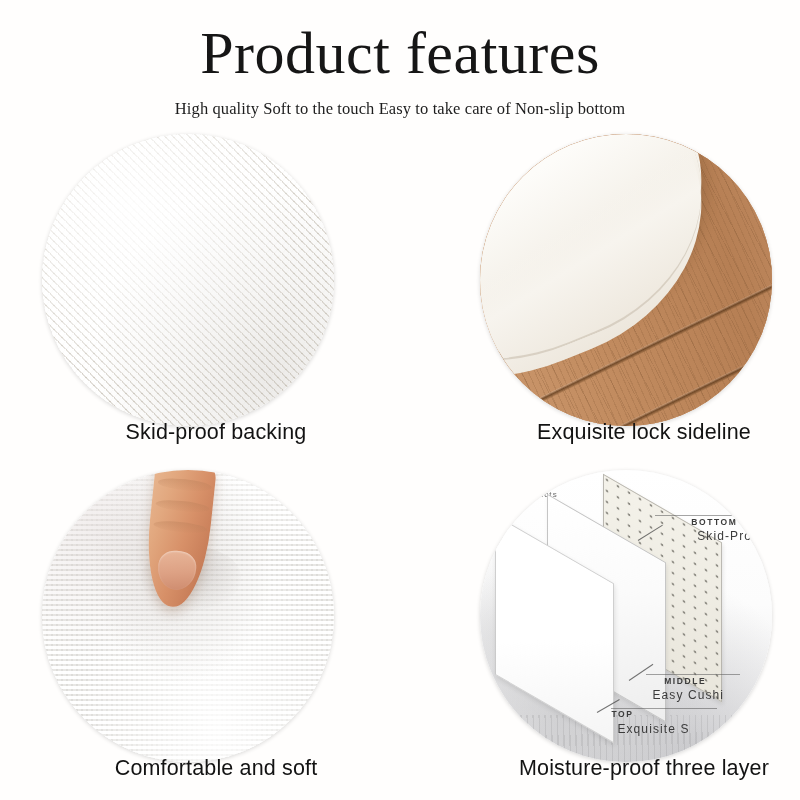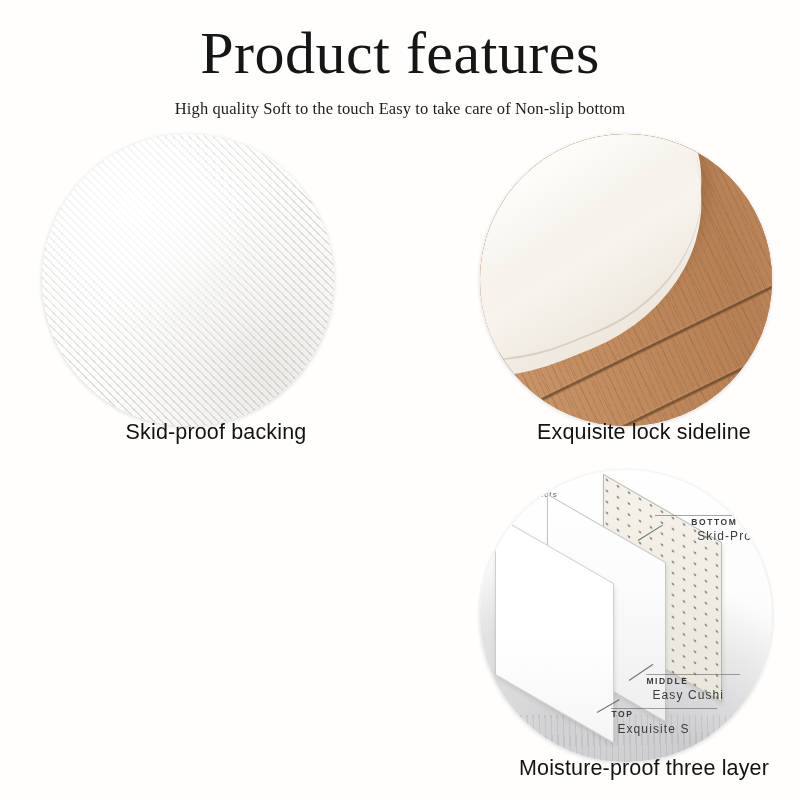--- a/index.html
+++ b/index.html
@@ -341,21 +341,21 @@
     letter-spacing: 1.6px;
     font-weight: 700;
   }
   .layer-label .lbl-sub {
     display: block;
     font-size: 12px;
     letter-spacing: 1.1px;
     padding-left: 6px;
   }
   .label-bottom { left: 60%; top: 16%; margin-left: 36px; }
-  .label-middle { left: 57%; top: 70.5%; }
+  .label-middle { left: 57%; top: 70.5%; text-align: center; }
   .label-top    { left: 45%; top: 82%; }
   .label-watermark {
     position: absolute;
     left: 15%;
     top: 7%;
     font-size: 8px;
     letter-spacing: 1.1px;
     color: #6c6c6c;
     font-family: "Liberation Sans", sans-serif;
     white-space: nowrap;
@@ -394,20 +394,37 @@
           <div class="wood-seam s2"></div>
           <div class="mat-body"></div>
           <div class="mat-lip"></div>
           <div class="mat-stitch"></div>
         </div>
       </div>
     </div>
     <div class="feature-caption cap-shift-right">Exquisite lock sideline</div>
   </div>
 
+  <div class="feature-cell cell-r1 cell-c0">
+    <div class="circle-wrap shift-left">
+      <div class="photo-circle">
+        <div class="scene-plush">
+          <div class="plush-surface"></div>
+          <div class="dimple"></div>
+          <div class="finger">
+            <div class="knuckle k1"></div>
+            <div class="knuckle k2"></div>
+            <div class="knuckle k3"></div>
+            <div class="fingernail"></div>
+          </div>
+        </div>
+      </div>
+    </div>
+    <div class="feature-caption cap-shift-left">Comfortable and soft</div>
+  </div>
 
   <div class="feature-cell cell-r1 cell-c1">
     <div class="circle-wrap shift-right">
       <div class="photo-circle">
         <div class="scene-layers">
           <div class="layers-bg"></div>
 
           <div class="label-watermark">roducts</div>
 
           <div class="sheet sheet-bottom"></div>

